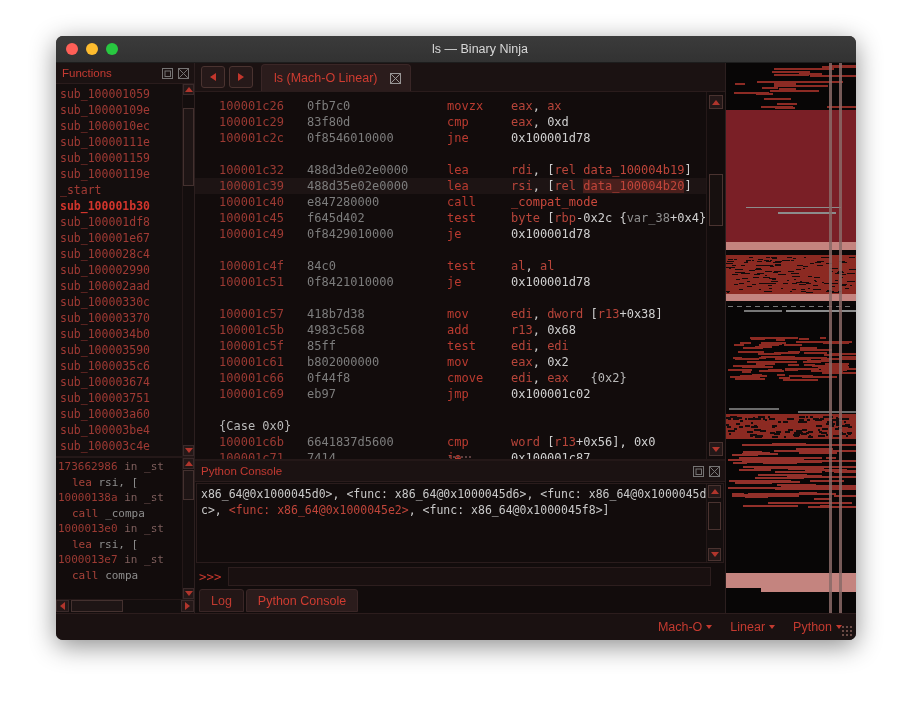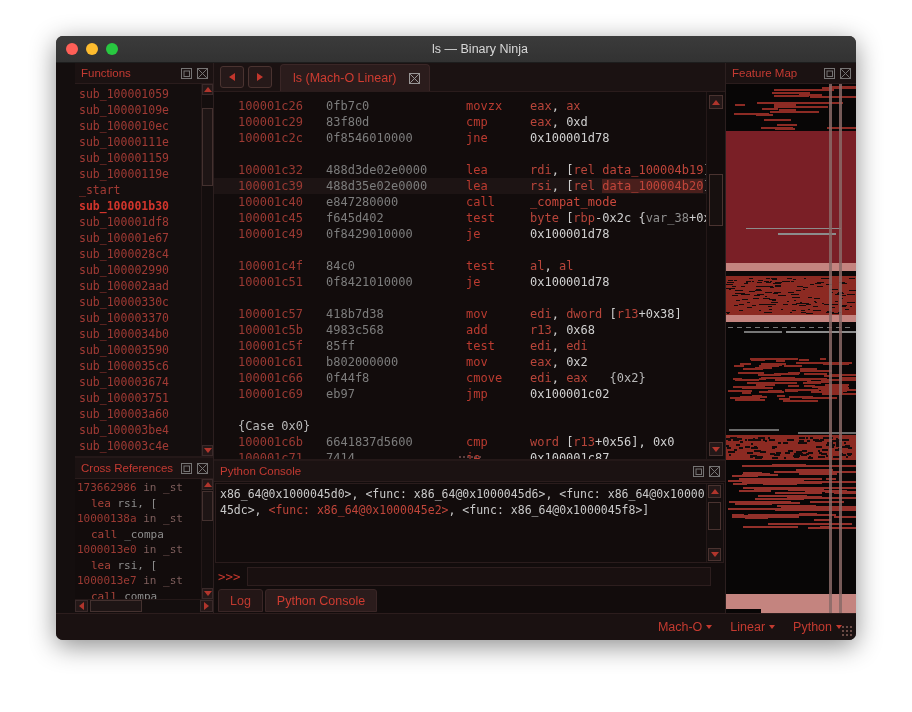--- a/index.html
+++ b/index.html
@@ -65,21 +65,20 @@
     background: #1a1212;
   }
   .leftcol {
     width: 138px;
     flex: 0 0 138px;
     display: flex;
     flex-direction: column;
     background: #140e0e;
     border-right: 1px solid #2c1f1f;
     min-height: 0;
-    padding-left: 19px;
   }
   .centercol {
     flex: 1 1 auto;
     display: flex;
     flex-direction: column;
     min-width: 0;
     background: #120d0d;
   }
   .rightcol {
     width: 130px;
@@ -524,35 +523,20 @@
             <div class="vs-btn dn">
                 <span class="arrow-d"></span>
               </div>
           </div>
           <div class="splitter-dots-v" style="top:50%; right:-3px; transform:translateY(-50%);">
             
           </div>
         </div>
 
         <div class="xref-wrap">
-          <div class="panel-head">
-            <span class="panel-title">Cross References</span>
-            <span class="hicon">
-              <svg width="13" height="13" viewBox="0 0 13 13">
-                <rect x="1.5" y="1.5" width="10" height="10" fill="none" stroke="#9a9a9a" stroke-width="1"></rect>
-                <rect x="4" y="4" width="5.5" height="5.5" fill="none" stroke="#9a9a9a" stroke-width="1"></rect>
-              </svg>
-            </span>
-            <span class="hicon">
-              <svg width="13" height="13" viewBox="0 0 13 13">
-                <rect x="1.5" y="1.5" width="10" height="10" fill="none" stroke="#9a9a9a" stroke-width="1"></rect>
-                <path d="M2.2 2.2 L10.8 10.8 M10.8 2.2 L2.2 10.8" stroke="#9a9a9a" stroke-width="1"></path>
-              </svg>
-            </span>
-          </div>
           <div class="xref-body">
             <div class="xref-list" id="xref-list">
                 <div><span class="xr-addr">173662986</span> <span class="xr-in">in _st</span></div>
                 <div class="xr-ind"><span class="xr-mn">lea</span>   <span class="xr-op">rsi, [</span></div>
                 <div><span class="xr-addr">10000138a</span> <span class="xr-in">in _st</span></div>
                 <div class="xr-ind"><span class="xr-mn">call</span>   <span class="xr-op">_compa</span></div>
                 <div><span class="xr-addr">1000013e0</span> <span class="xr-in">in _st</span></div>
                 <div class="xr-ind"><span class="xr-mn">lea</span>   <span class="xr-op">rsi, [</span></div>
                 <div><span class="xr-addr">1000013e7</span> <span class="xr-in">in _st</span></div>
                 <div class="xr-ind"><span class="xr-mn">call</span>   <span class="xr-op">compa</span></div>
@@ -656,35 +640,20 @@
           </div>
 
           <div class="console-tabs" id="console-tabs">
               <div class="ctab">Log</div>
               <div class="ctab active">Python Console</div>
             </div>
         </div>
       </div>
 
       <div class="rightcol">
-        <div class="panel-head">
-          <span class="panel-title">Feature Map</span>
-          <span class="hicon">
-            <svg width="13" height="13" viewBox="0 0 13 13">
-              <rect x="1.5" y="1.5" width="10" height="10" fill="none" stroke="#9a9a9a" stroke-width="1"></rect>
-              <rect x="4" y="4" width="5.5" height="5.5" fill="none" stroke="#9a9a9a" stroke-width="1"></rect>
-            </svg>
-          </span>
-          <span class="hicon">
-            <svg width="13" height="13" viewBox="0 0 13 13">
-              <rect x="1.5" y="1.5" width="10" height="10" fill="none" stroke="#9a9a9a" stroke-width="1"></rect>
-              <path d="M2.2 2.2 L10.8 10.8 M10.8 2.2 L2.2 10.8" stroke="#9a9a9a" stroke-width="1"></path>
-            </svg>
-          </span>
-        </div>
         <div class="fmap" id="fmap">
             <div class="fm-row" style="left: 61px; top: 22px; width: 14px; height: 2px; background: rgb(141, 43, 36);"></div>
             <div class="fm-row" style="left: 48px; top: 11px; width: 35px; height: 2px; background: rgb(141, 43, 36);"></div>
             <div class="fm-row" style="left: 96px; top: 3px; width: 34px; height: 2px; background: rgb(141, 43, 36);"></div>
             <div class="fm-row" style="left: 31px; top: 18px; width: 50px; height: 2px; background: rgb(141, 43, 36);"></div>
             <div class="fm-row" style="left: 8px; top: 29px; width: 35px; height: 2px; background: rgb(141, 43, 36);"></div>
             <div class="fm-row" style="left: 73px; top: 10px; width: 16px; height: 2px; background: rgb(141, 43, 36);"></div>
             <div class="fm-row" style="left: 53px; top: 25px; width: 17px; height: 2px; background: rgb(141, 43, 36);"></div>
             <div class="fm-row" style="left: 103px; top: 2px; width: 27px; height: 2px; background: rgb(141, 43, 36);"></div>
             <div class="fm-row" style="left: 48px; top: 5px; width: 60px; height: 2px; background: rgb(141, 43, 36);"></div>

